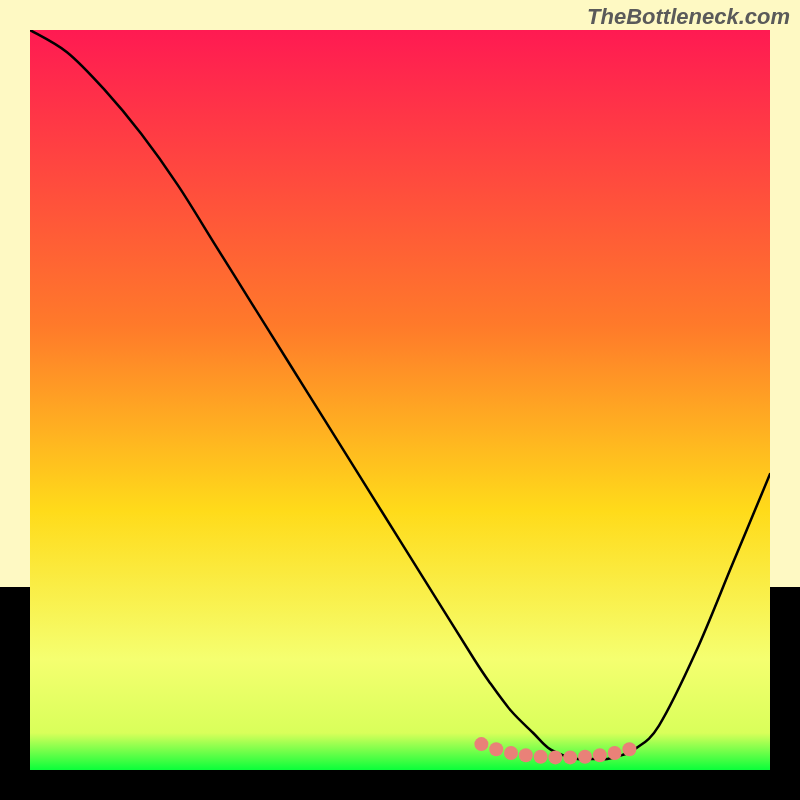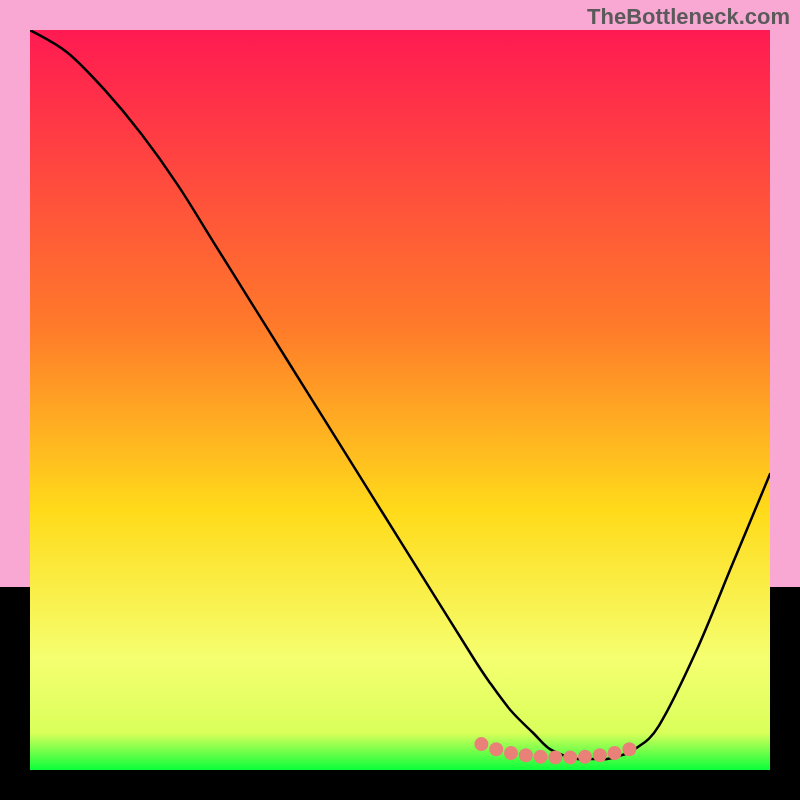--- a/index.html
+++ b/index.html
@@ -8,21 +8,22 @@
     background: #000;
     width: 800px;
     height: 800px;
     overflow: hidden;
     font-family: Arial, Helvetica, sans-serif;
   }
   .frame {
     position: relative;
     width: 800px;
     height: 587px;
-    background: #f9a8d4;
+    background: #fef9c3;
+    font-style: italic;
   }
   .watermark {
     position: absolute;
     top: 4px;
     right: 10px;
     color: #5a5a5a;
     font-size: 22px;
     font-weight: 600;
     z-index: 5;
   }

